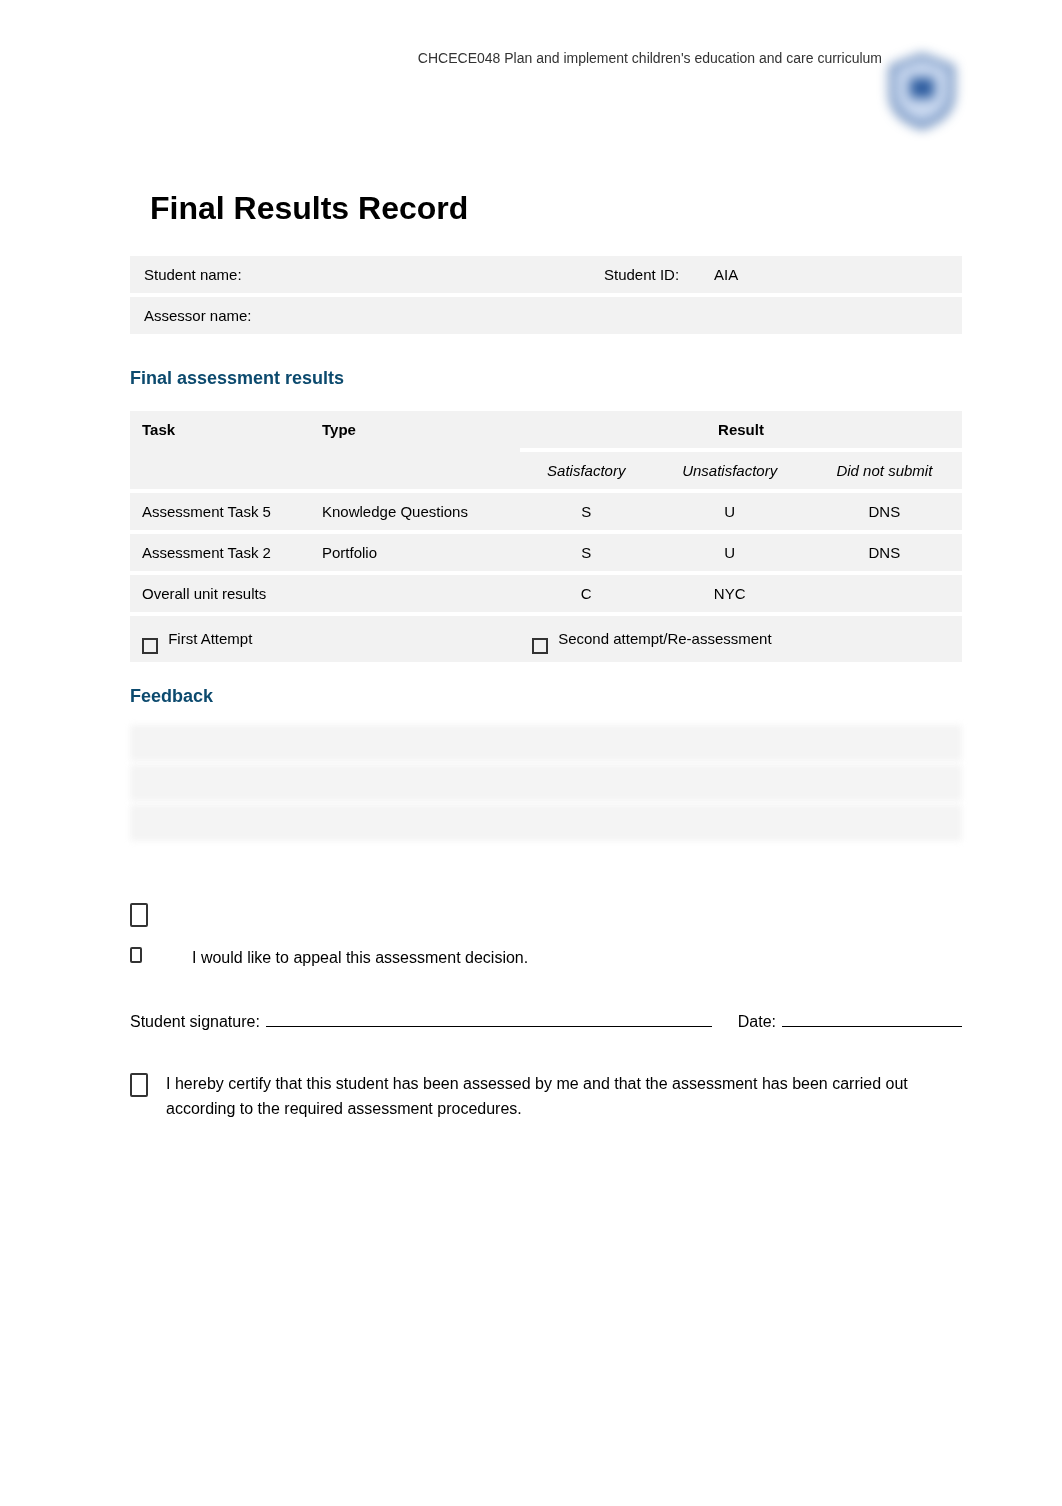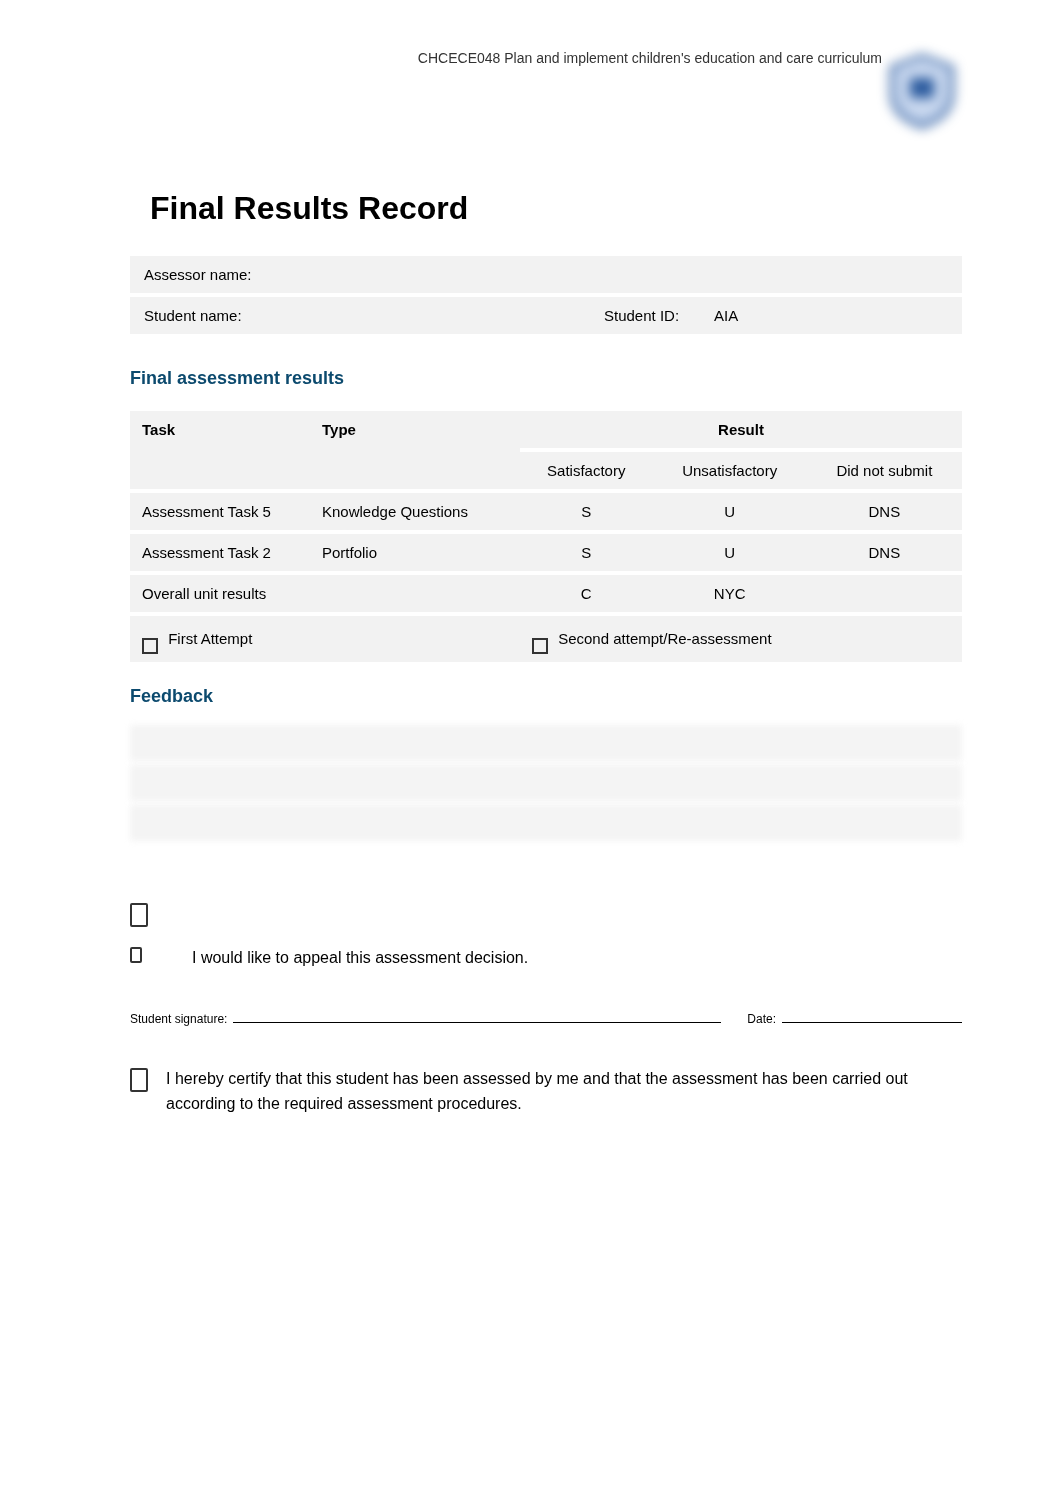--- a/index.html
+++ b/index.html
@@ -65,21 +65,21 @@
       background: #f2f2f2;
       padding: 10px 12px;
       font-size: 15px;
       text-align: left;
       vertical-align: top;
     }
     .results-table th { font-weight: bold; text-align: center; }
     .results-table .task-col { width: 180px; text-align: left; }
     .results-table .type-col { width: 210px; text-align: left; }
     .results-table .res-col { text-align: center; }
-    .results-table .sub-head { font-weight: normal; text-align: center; }
+    .results-table .sub-head { font-weight: normal; text-align: center; font-style: italic; }
     .results-table td.center { text-align: center; }
     .attempt-row td { padding: 14px 12px; }
     .checkbox {
       display: inline-block;
       width: 16px;
       height: 16px;
       border: 2px solid #333;
       vertical-align: middle;
       margin-right: 6px;
       position: relative;
@@ -110,21 +110,21 @@
       margin-right: 18px;
       margin-top: 2px;
     }
     .declaration .box.small { width: 12px; height: 16px; }
     .declaration .text { font-size: 16px; line-height: 1.6; }
     .declaration .text.small { font-size: 16px; margin-left: 32px; }
     .sig-row {
       display: flex;
       align-items: baseline;
       margin: 40px 0 40px 0;
-      font-size: 12px;
+      font-size: 16px;
     }
     .sig-label { white-space: nowrap; }
     .sig-line {
       flex: 1;
       border-bottom: 1px solid #000;
       margin: 0 6px;
       min-width: 50px;
       height: 1em;
     }
     .sig-date-label { white-space: nowrap; margin-left: 20px; }
@@ -147,28 +147,28 @@
       <rect x="35" y="35" width="30" height="25" fill="#2a5a9e"></rect>
     </svg>
   </div>
 </div>
 
 <h1>Final Results Record</h1>
 
 <table class="info-table">
   <tbody>
   <tr>
-    <td class="label-cell">Assessor name:</td>
-    <td colspan="3"></td>
-  </tr>
-  <tr>
     <td class="label-cell">Student name:</td>
     <td style="width:260px;"></td>
     <td style="width:110px;" class="student-id-label">Student ID:</td>
     <td class="student-id-value">AIA</td>
+  </tr>
+  <tr>
+    <td class="label-cell">Assessor name:</td>
+    <td colspan="3"></td>
   </tr>
 </tbody>
   </table>
 
 <h2>Final assessment results</h2>
 
 <table class="results-table">
   <tbody>
       <tr>
     <th rowspan="2" class="task-col">Task</th>

